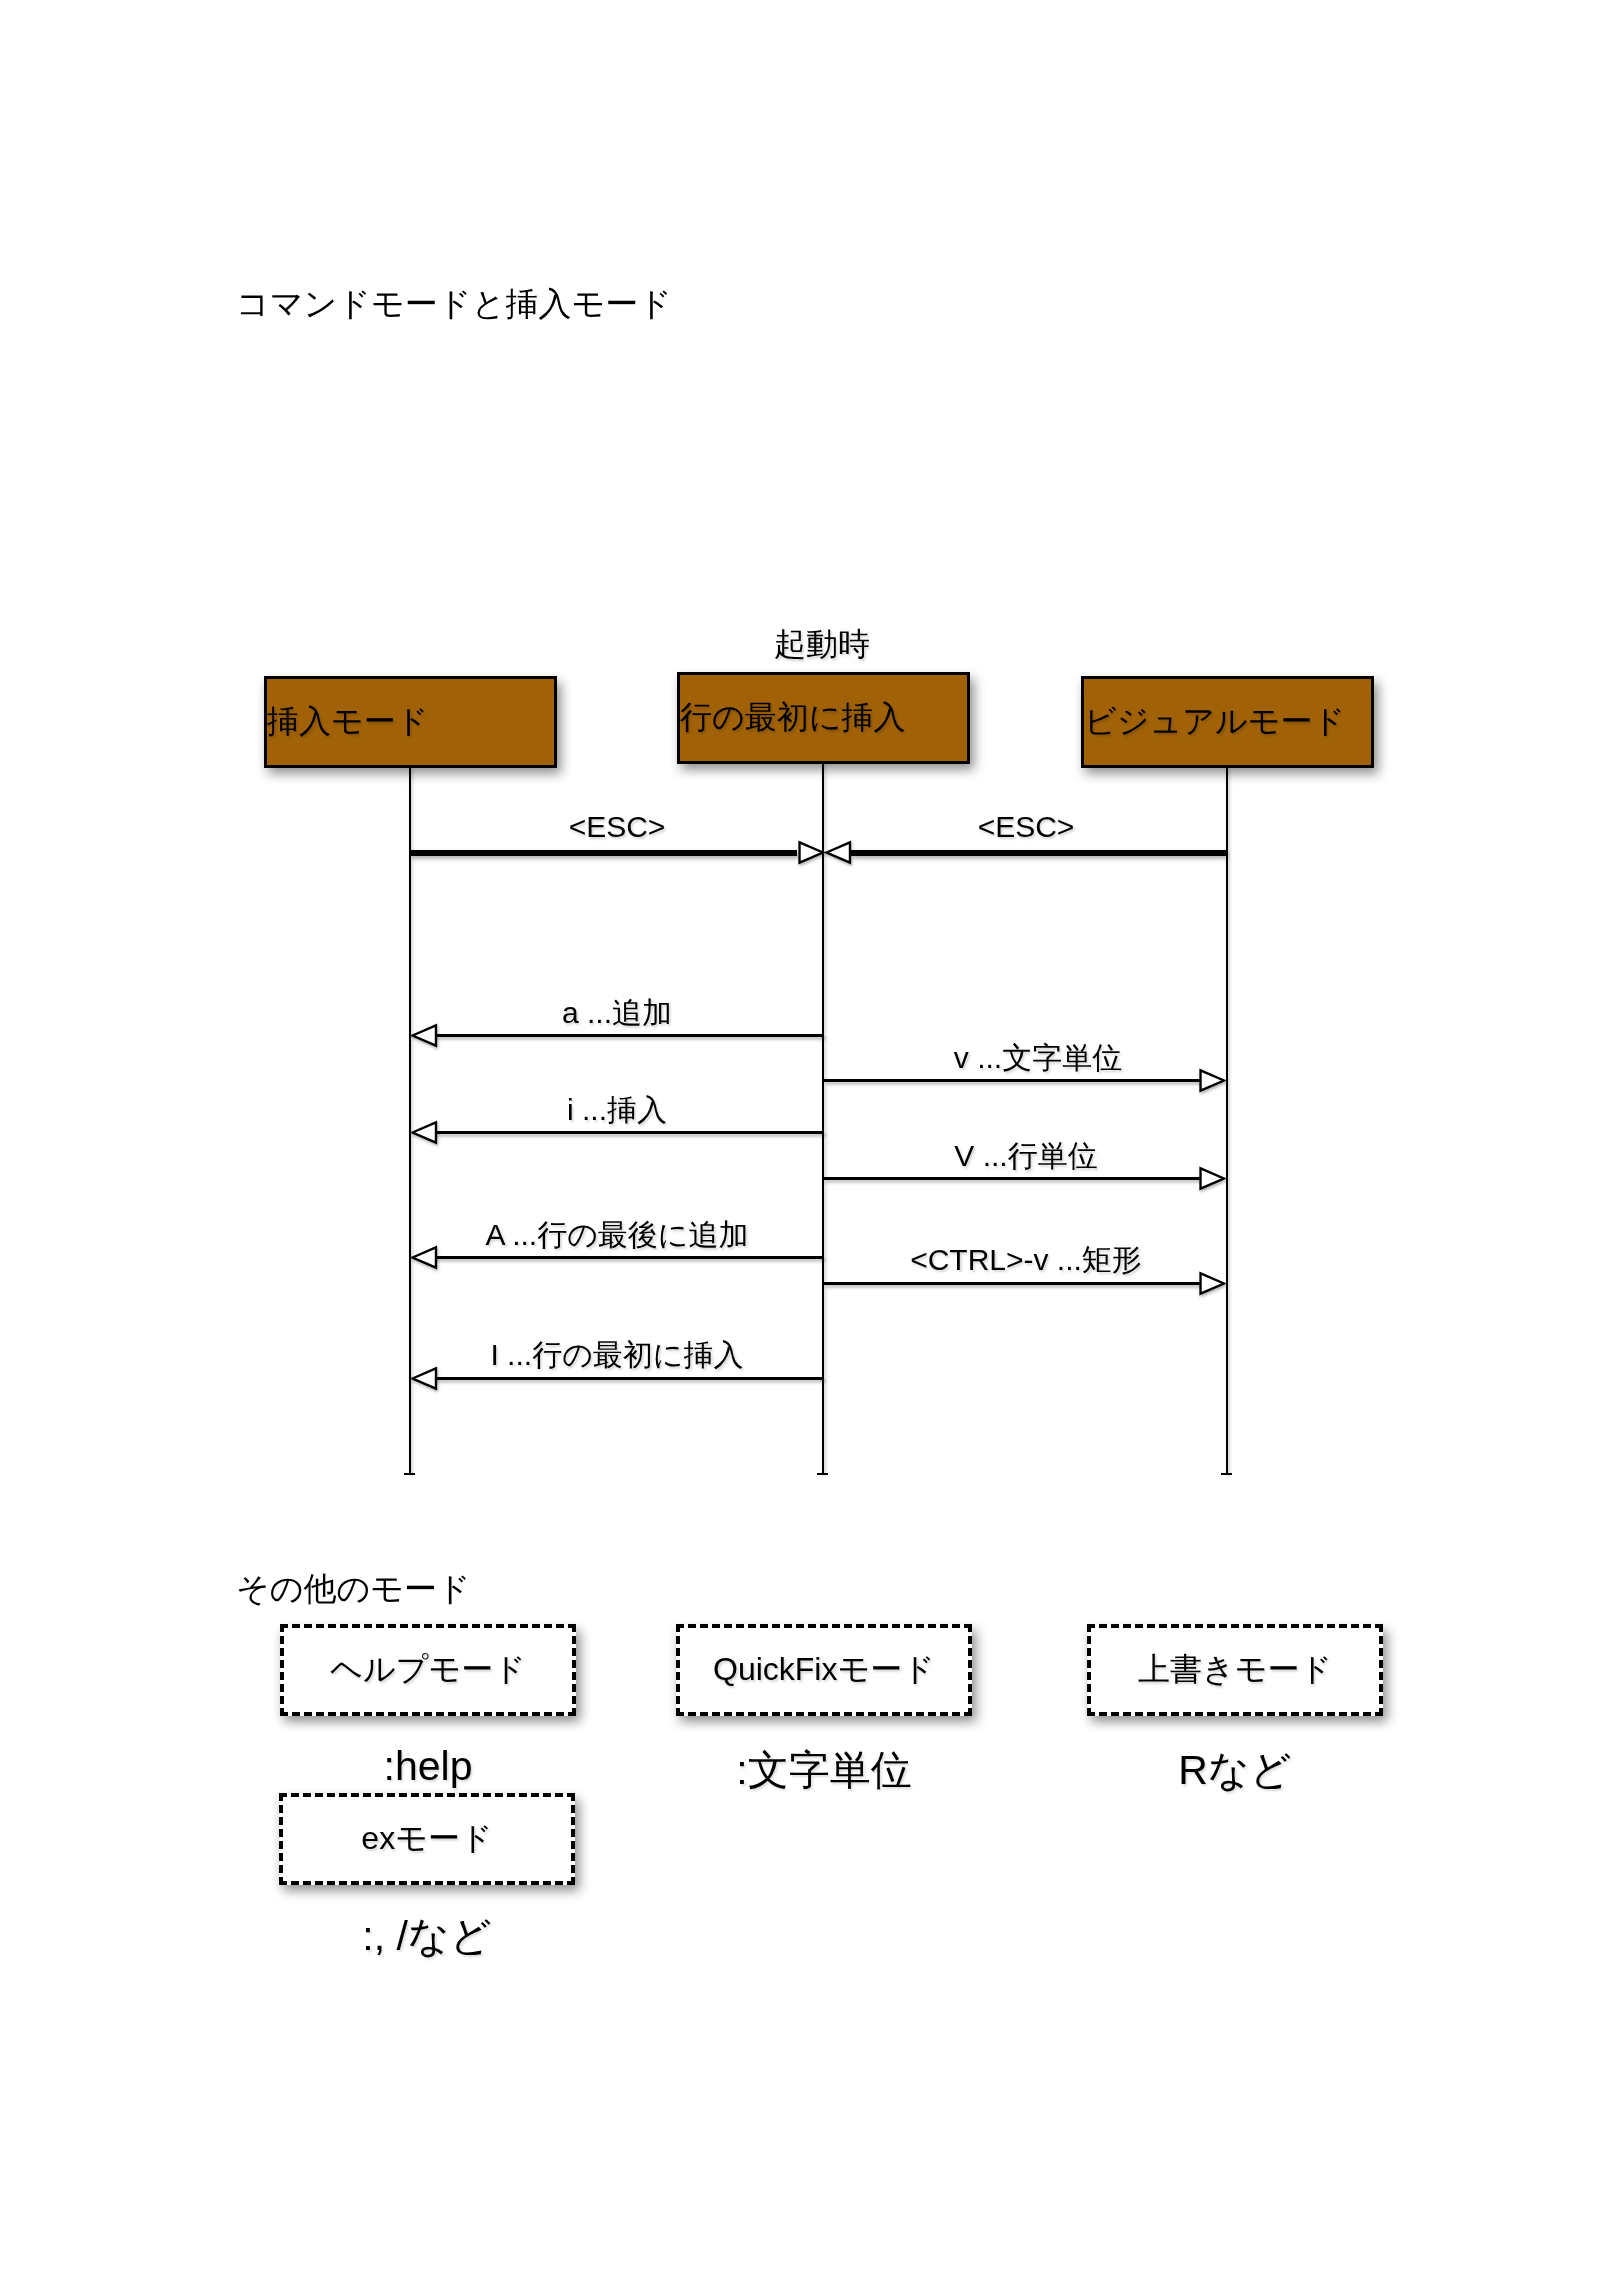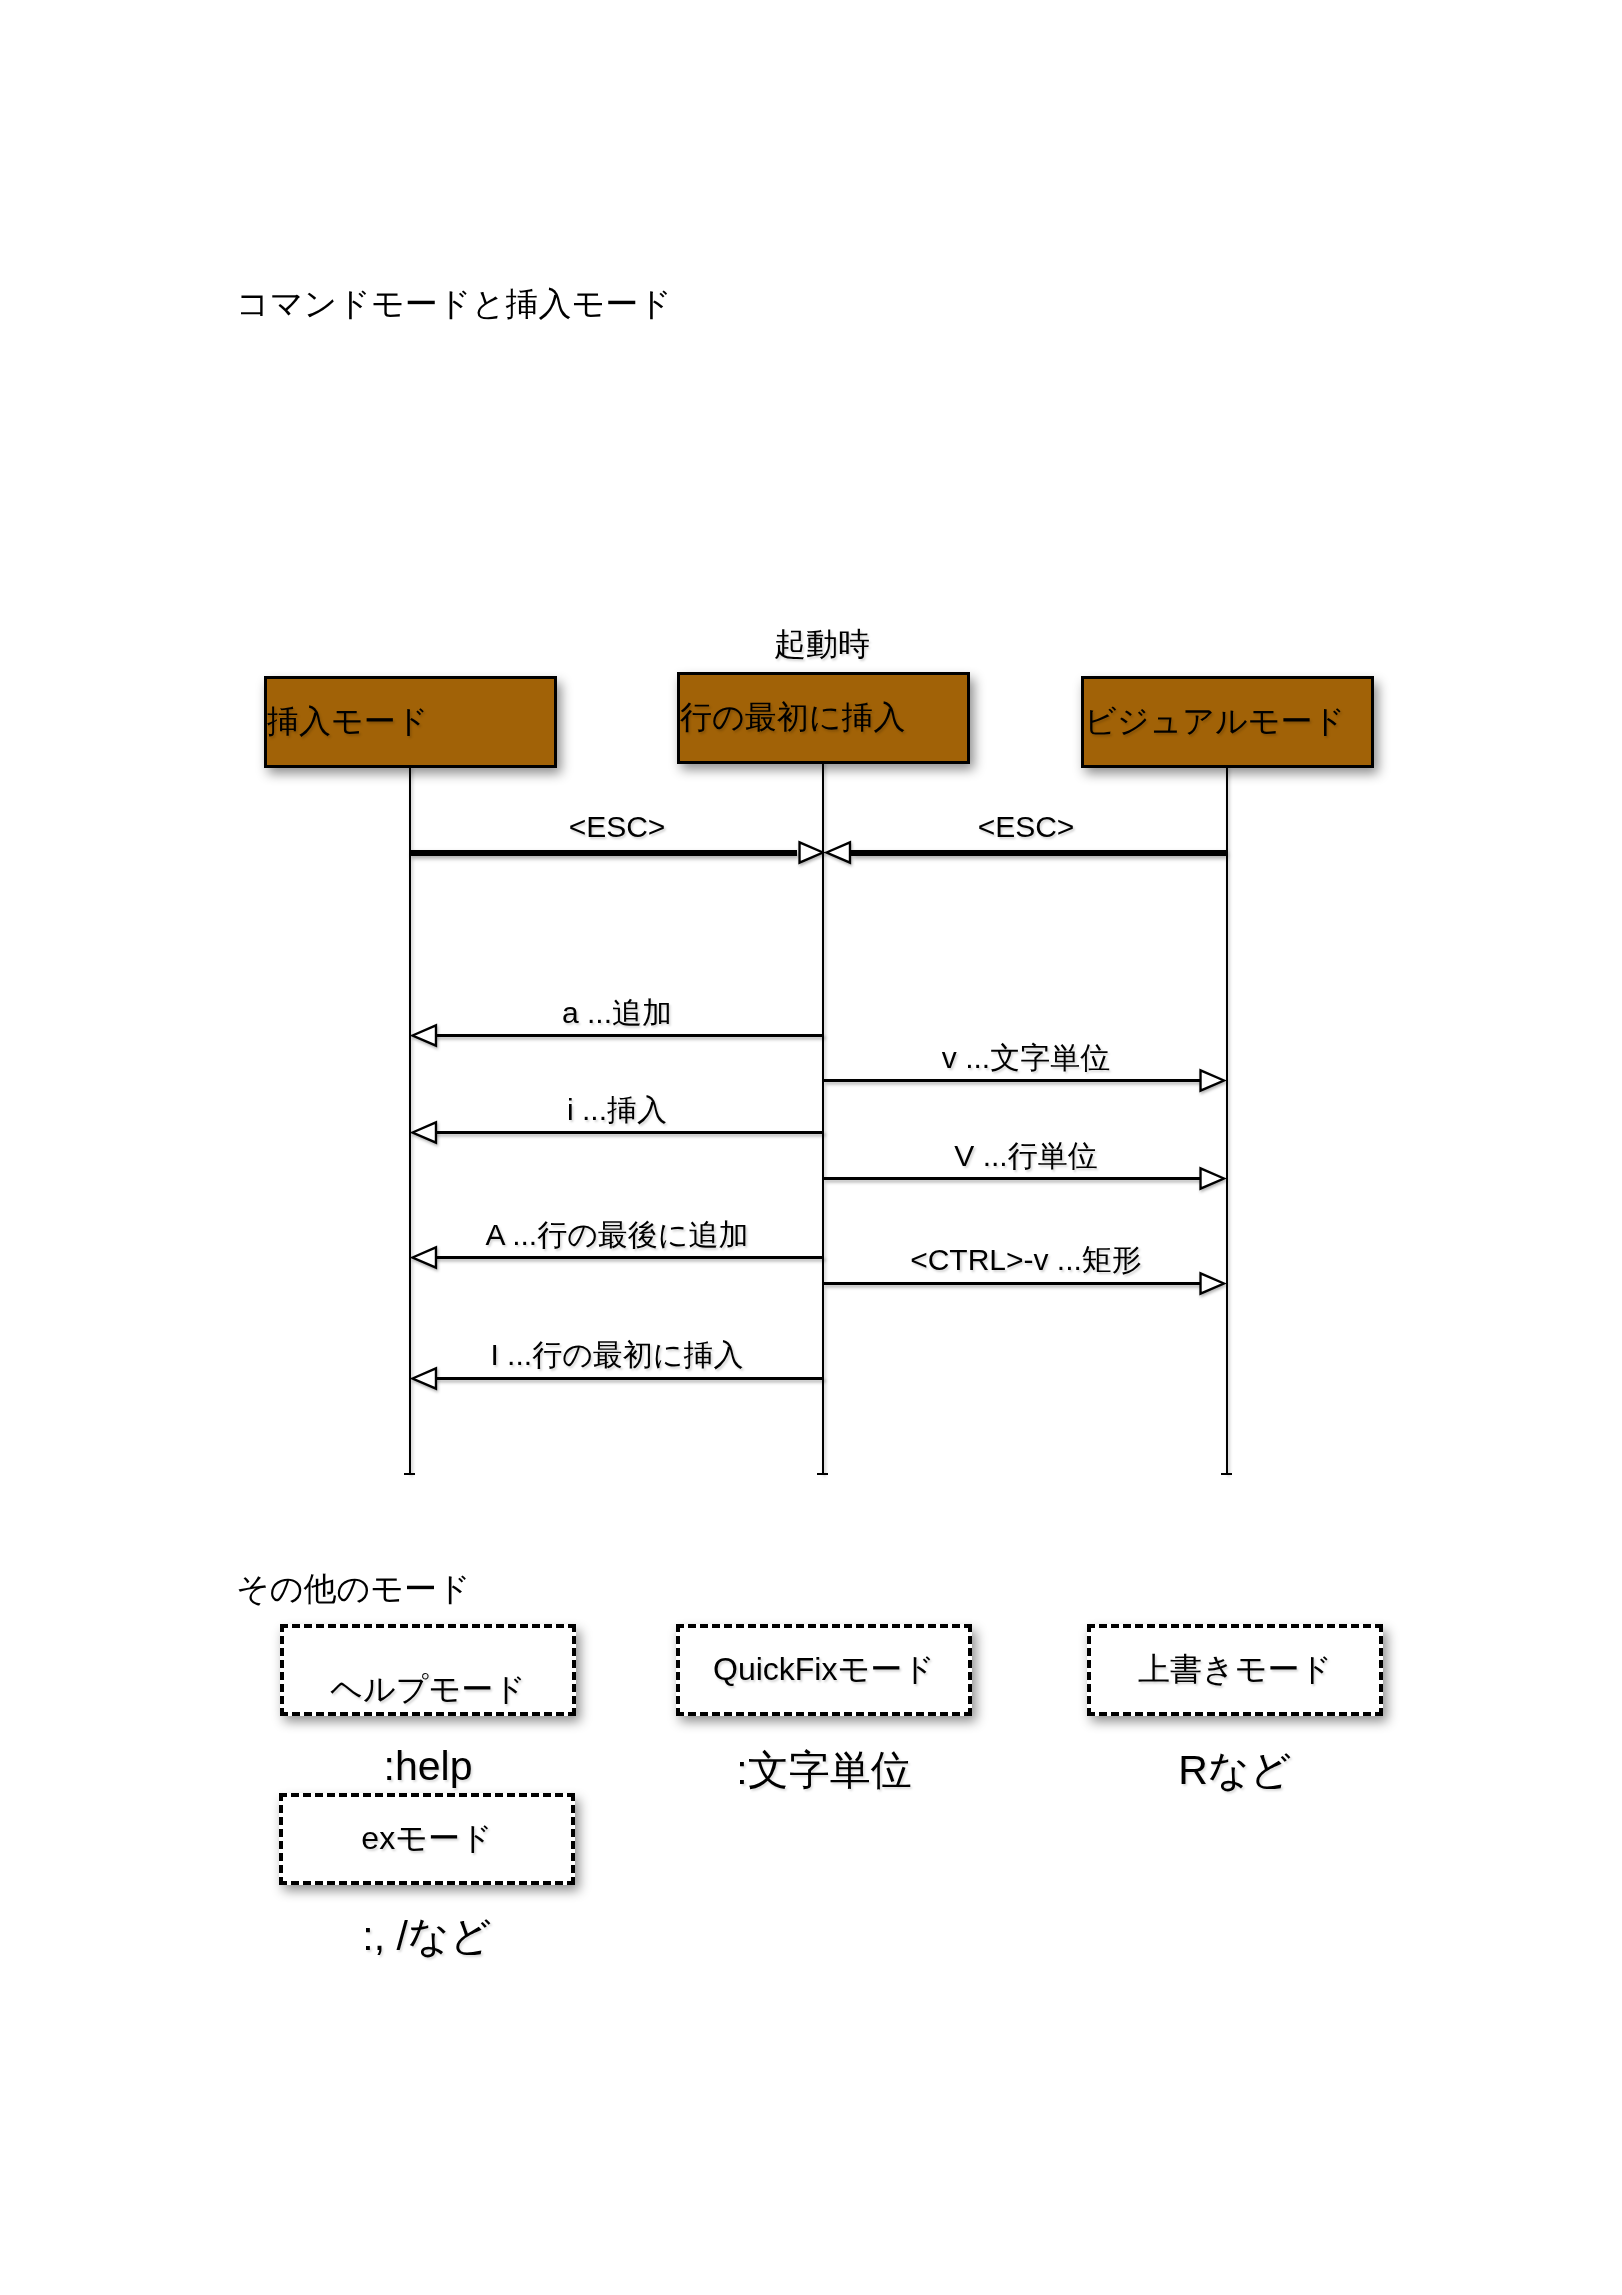--- a/index.html
+++ b/index.html
@@ -54,38 +54,38 @@
   .esc-line{height:5.5px;background:#000;box-shadow:1.6px 2.4px 4px rgba(0,0,0,0.35);}
   .head{filter:drop-shadow(1.6px 2.4px 1.6px rgba(0,0,0,0.3));}
   
   #esc-l-label{top:810px;}  #esc-r-label{top:810px;}
   #esc-l-line{left:410px;top:850px;width:387px;}
   #esc-l-head{left:797px;top:840px;}
   #esc-r-line{left:851px;top:850px;width:375px;}
   #esc-r-head{left:824px;top:840px;}
   
   #m0-label{top:993px;} #m0-line{left:435px;top:1034px;width:389px;} #m0-head{left:410px;top:1023px;}
-  #m1-label{top:1038px;} #m1-line{left:824px;top:1079px;width:378px;} #m1-head{left:1198px;top:1068px;}
+  #m1-label{top:1038px;padding-left:12px;} #m1-line{left:824px;top:1079px;width:378px;} #m1-head{left:1198px;top:1068px;}
   #m2-label{top:1090px;} #m2-line{left:435px;top:1131px;width:389px;} #m2-head{left:410px;top:1120px;}
   #m3-label{top:1136px;} #m3-line{left:824px;top:1177px;width:378px;} #m3-head{left:1198px;top:1166px;}
   #m4-label{top:1215px;} #m4-line{left:435px;top:1256px;width:389px;} #m4-head{left:410px;top:1245px;}
   #m5-label{top:1240px;} #m5-line{left:824px;top:1282px;width:378px;} #m5-head{left:1198px;top:1271px;}
   #m6-label{top:1335px;} #m6-line{left:435px;top:1377px;width:389px;} #m6-head{left:410px;top:1366px;}
   .other-heading{
     left:236px;top:1567px;font-size:33px;white-space:nowrap;
   }
   .dashed-box{
     width:296px;height:92px;box-sizing:border-box;
     background:#fff;border:4px dashed #000;
     box-shadow:4px 6.3px 11px rgba(0,0,0,0.45);
     display:flex;align-items:center;justify-content:center;
     font-size:32px;white-space:nowrap;
     text-shadow:1.6px 2.4px 2.4px rgba(0,0,0,0.18);
   }
-  #mode-help{left:280px;top:1624px;align-items:flex-end;}
+  #mode-help{left:280px;top:1624px;}
   #mode-quickfix{left:676px;top:1624px;}
   #mode-overwrite{left:1087px;top:1624px;}
   #mode-ex{left:279px;top:1793px;}
   .mode-caption{
     font-size:41px;text-align:center;white-space:nowrap;
     text-shadow:1.6px 2.4px 2.4px rgba(0,0,0,0.15);
   }
   #cap-help{left:280px;top:1743px;width:296px;}
   #cap-quickfix{left:676px;top:1743px;width:296px;}
   #cap-overwrite{left:1087px;top:1743px;width:296px;}

